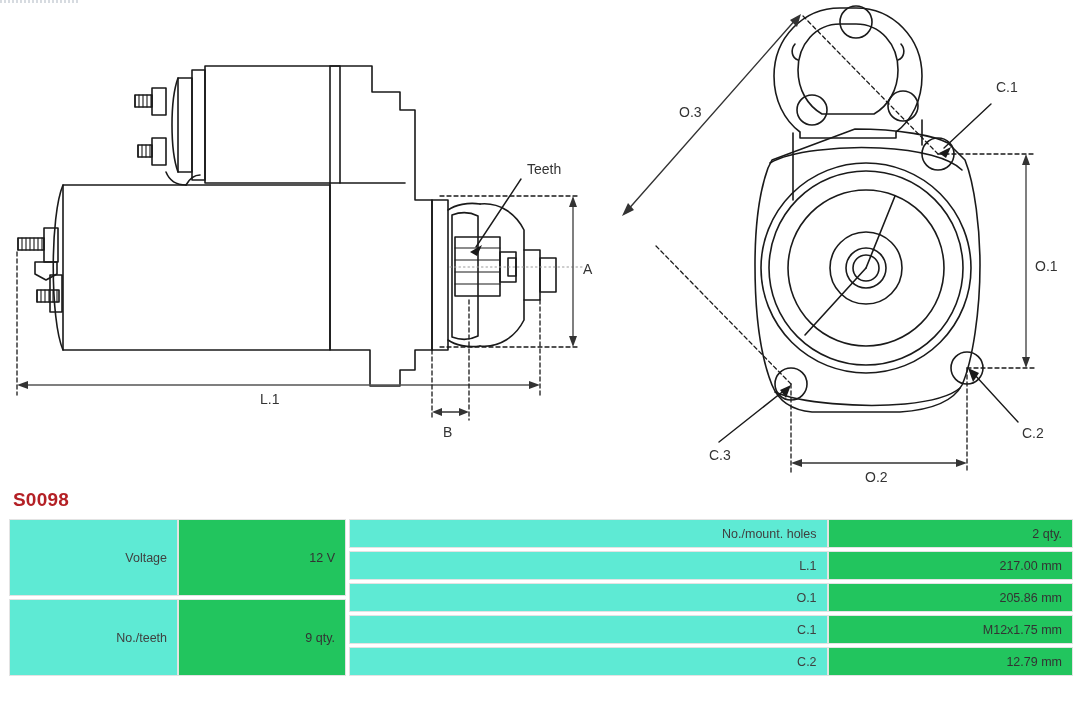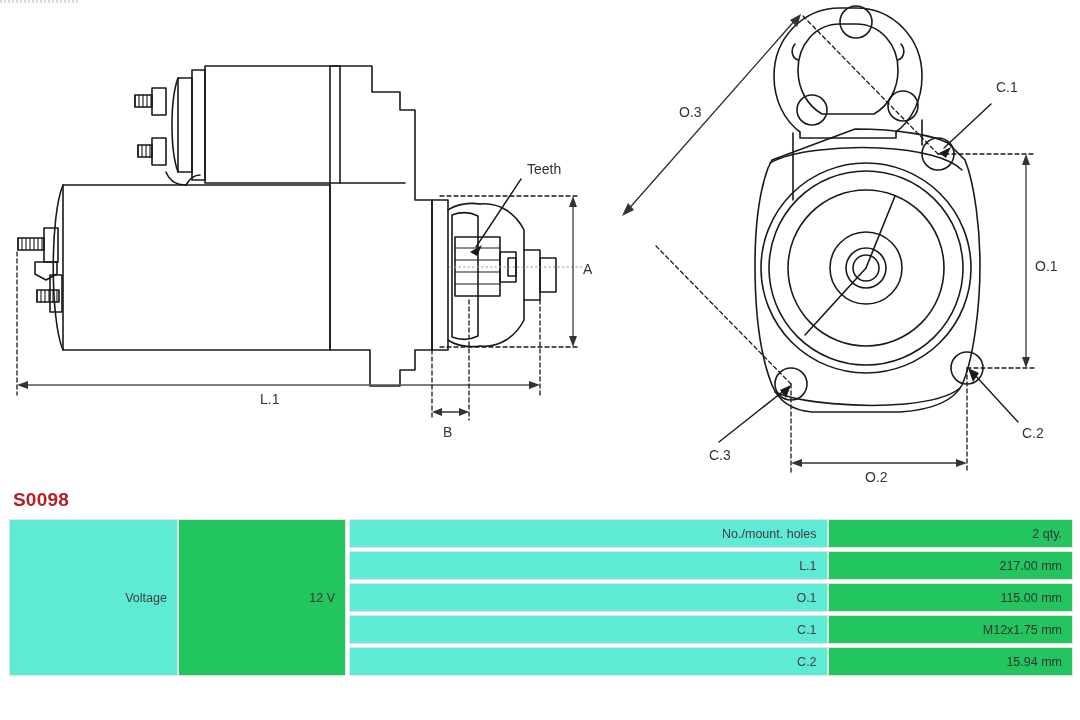--- a/index.html
+++ b/index.html
@@ -257,42 +257,46 @@
   <div class="part-number">S0098</div>
 
   <div class="spec-tables">
 
     <table class="spec-table left">
       <tbody>
         <tr>
           <td class="label">Voltage</td>
           <td class="value">12 V</td>
         </tr>
+        <tr>
+          <td class="label">No./teeth</td>
+          <td class="value">9 qty.</td>
+        </tr>
       </tbody>
     </table>
 
     <table class="spec-table right">
       <tbody>
         <tr>
           <td class="label">No./mount. holes</td>
           <td class="value">2 qty.</td>
         </tr>
         <tr>
           <td class="label">L.1</td>
           <td class="value">217.00 mm</td>
         </tr>
         <tr>
           <td class="label">O.1</td>
-          <td class="value">115.00 mm</td>
+          <td class="value">205.86 mm</td>
         </tr>
         <tr>
           <td class="label">C.1</td>
           <td class="value">M12x1.75 mm</td>
         </tr>
         <tr>
           <td class="label">C.2</td>
-          <td class="value">15.94 mm</td>
+          <td class="value">12.79 mm</td>
         </tr>
       </tbody>
     </table>
 
   </div>
 </div>
 
 </body></html>

